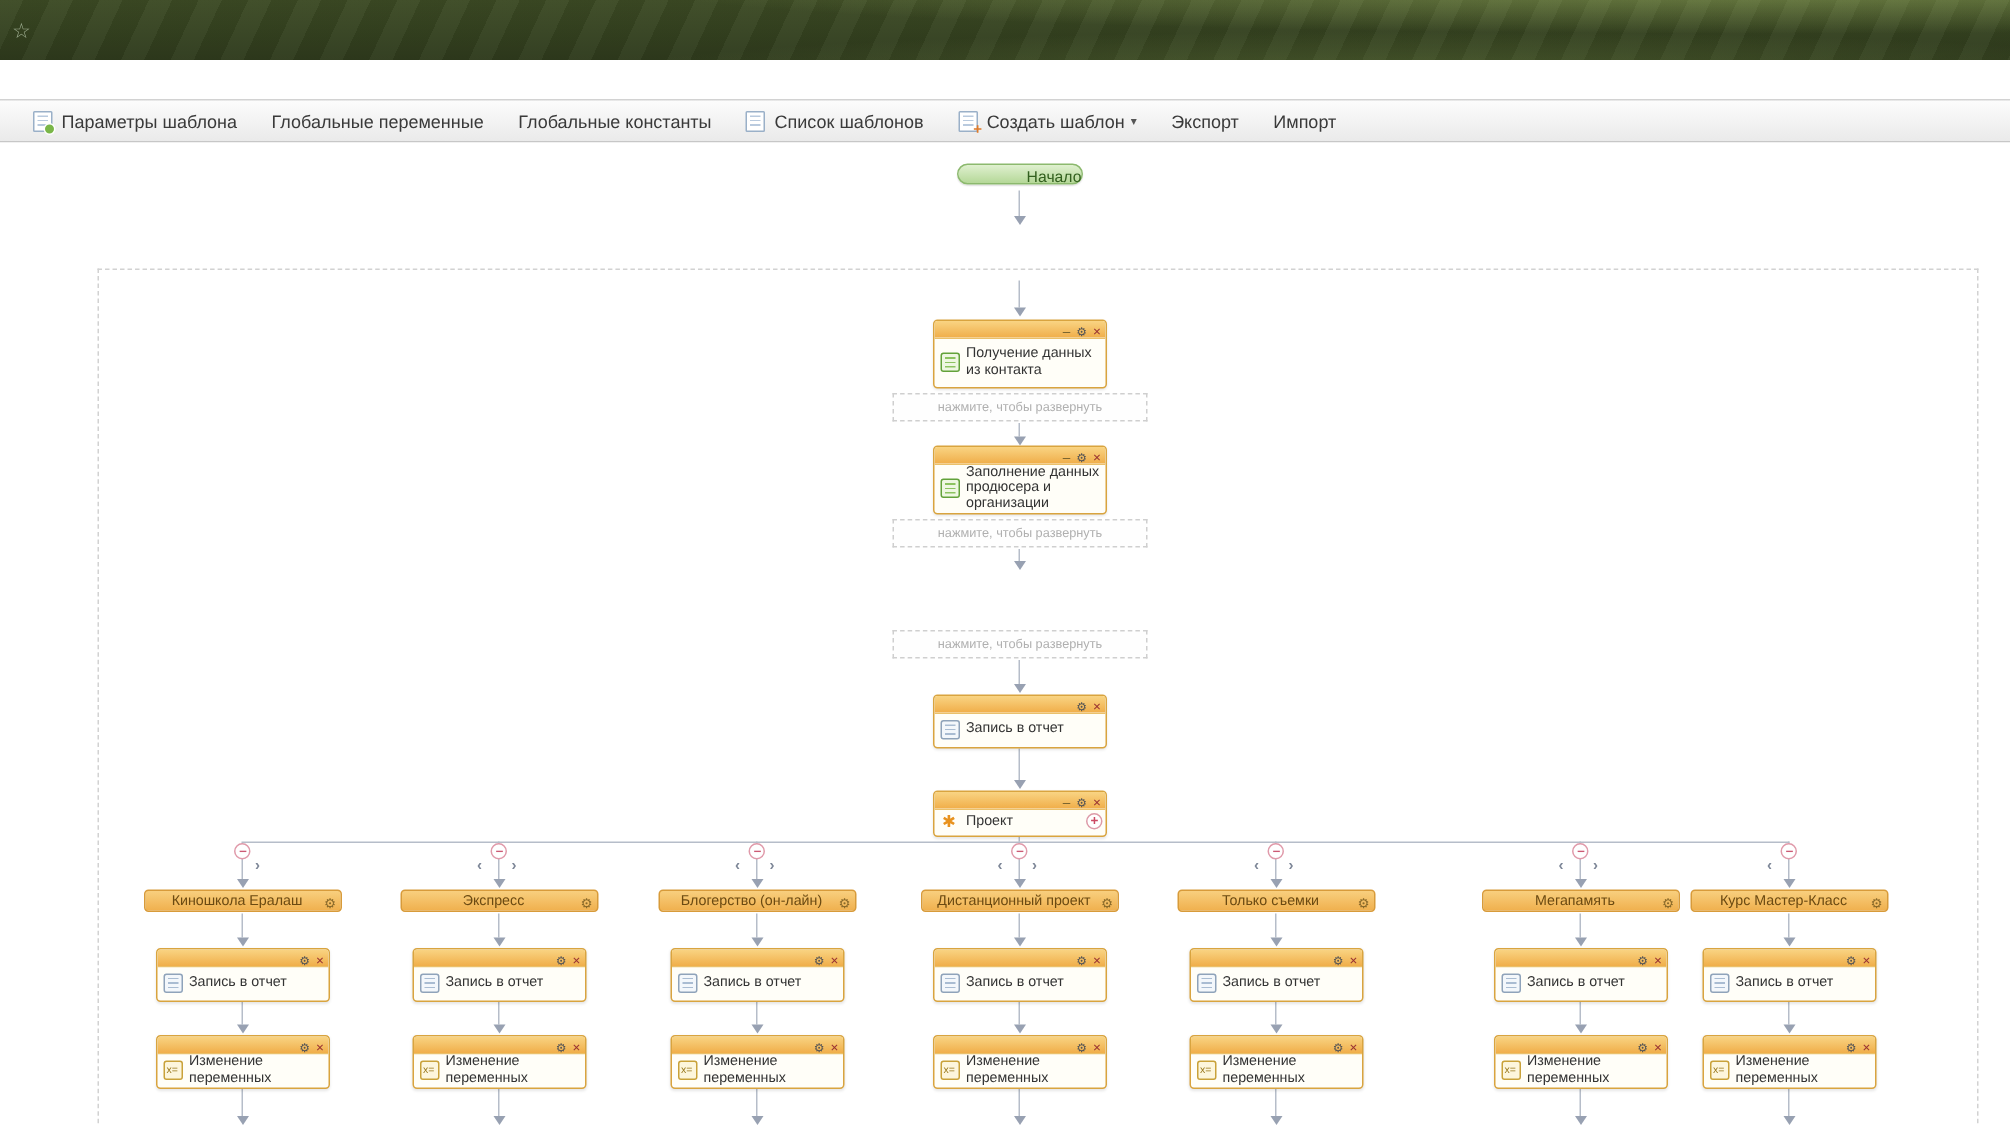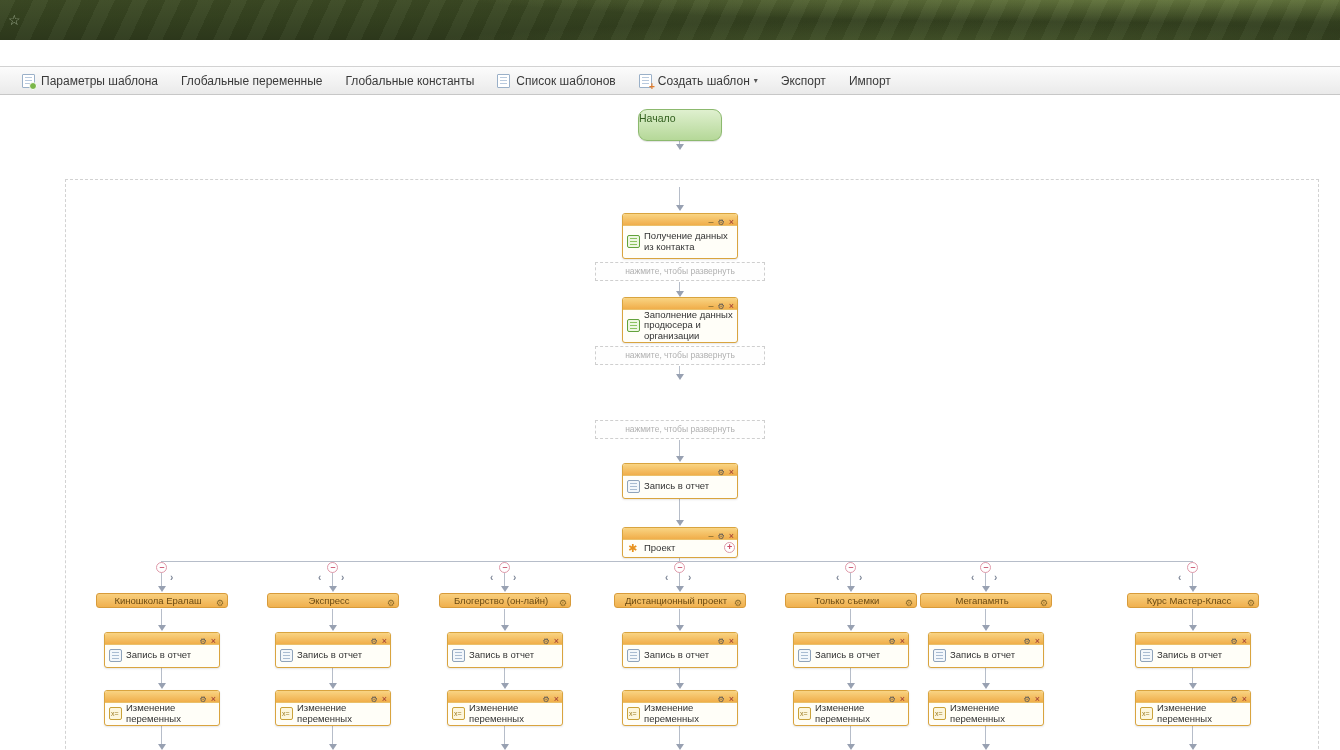--- a/index.html
+++ b/index.html
@@ -36,23 +36,23 @@
   
   #canvas { position:absolute; left:0; top:95px; width:1340px; height:655px; background:#fff; }
   .group-outline { position:absolute; left:65px; top:84px; width:1254px; height:600px;
     border:1px dashed #d2d2d2; z-index:0; }
 
   .vl { position:absolute; width:1px; background:#b6bdc9; z-index:1; font-style:normal; }
   .ah { position:absolute; width:0; height:0; border-left:4px solid transparent;
     border-right:4px solid transparent; border-top:6px solid #98a1b2; z-index:1; font-style:normal; }
   .hline { position:absolute; height:1px; background:#b6bdc9; z-index:1; }
 
-  .start { position:absolute; left:638px; top:14px; width:84px; height:32px; z-index:2;
+  .start { position:absolute; left:638px; top:14px; width:84px; height:14px; z-index:2;
     background:linear-gradient(#dff0cf,#b5d898); border:1px solid #8cb96e; border-radius:9px;
-    text-align:left; line-height:16px; font-size:10.5px; color:#33601f; cursor:pointer;
+    text-align:right; line-height:16px; font-size:10.5px; color:#33601f; cursor:pointer;
     box-shadow:0 1px 1px rgba(0,0,0,.12); }
 
   .blk { position:absolute; width:116px; background:#fffef8; border:1px solid #d9a43f;
     border-radius:3px; z-index:2; box-shadow:0 1px 2px rgba(0,0,0,.10); cursor:pointer; }
   .bh { height:12px; background:linear-gradient(#f9d483,#f0ae4a); border-bottom:1px solid #eac06a;
     border-radius:2px 2px 0 0; position:relative; }
   .ctl { position:absolute; right:3px; top:0; display:flex; gap:4px; line-height:11px; }
   .ctl b { font-weight:normal; font-style:normal; cursor:pointer; }
   .hm::before { content:"–"; font-size:9px; color:#6b5a2a; }
   .hg::before { content:"⚙"; font-size:8px; color:#555; }
@@ -401,21 +401,21 @@
         </div>
       <div class="bb">
           <span class="ico ico-var"></span>
           <span class="bt">Изменение переменных</span>
         </div>
     </div>
     <i class="vl" style="left:65px;top:165px;height:18px"></i>
     <i class="ah" style="left:62px;top:183px"></i>
   </div>
 
-  <div class="bcol" style="left:920px">
+  <div class="bcol" style="left:988px">
     <i class="vl" style="left:65px;top:0;height:25px"></i>
     <b class="dot"></b>
     <b class="chv chv-l"></b>
     <b class="chv chv-r"></b>
     <i class="ah" style="left:62px;top:25px"></i>
     <div class="cond"><span>Мегапамять</span><b class="cg"></b></div>
     <i class="vl" style="left:65px;top:48px;height:16px"></i>
     <i class="ah" style="left:62px;top:64px"></i>
     <div class="blk" style="left:8px;top:71px;height:36px">
       <div class="bh">

